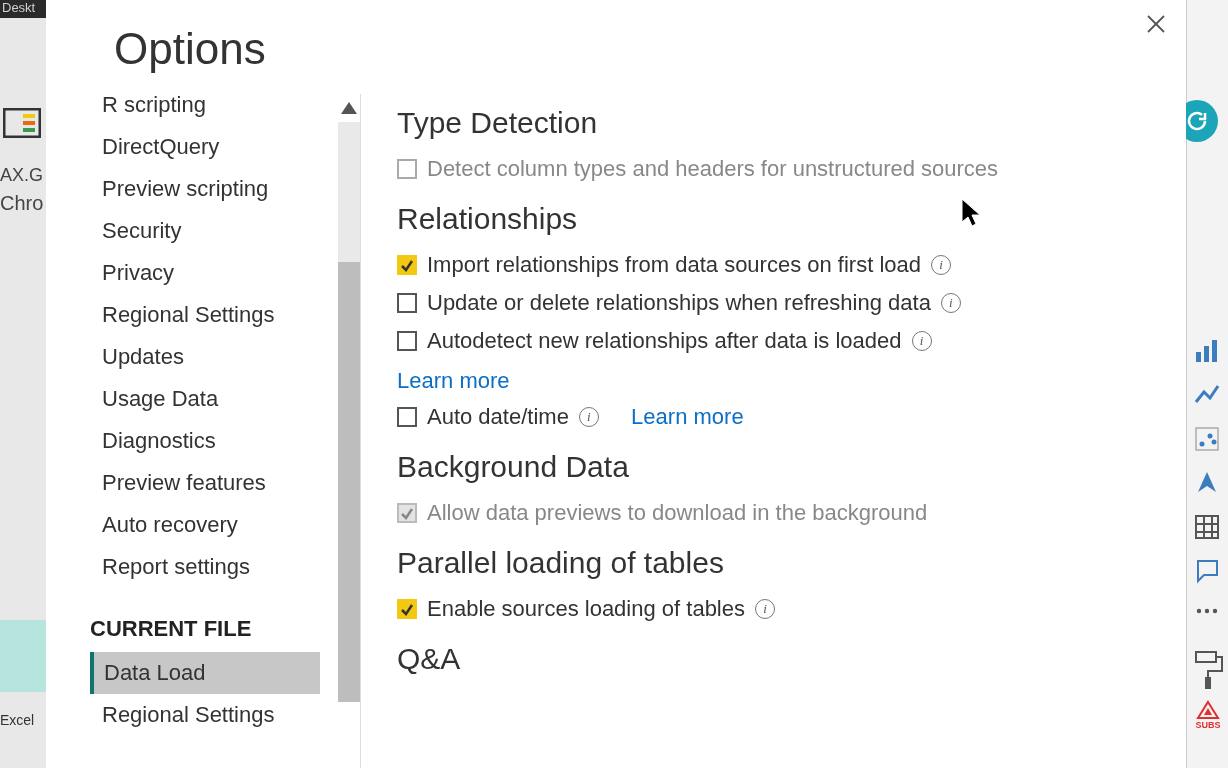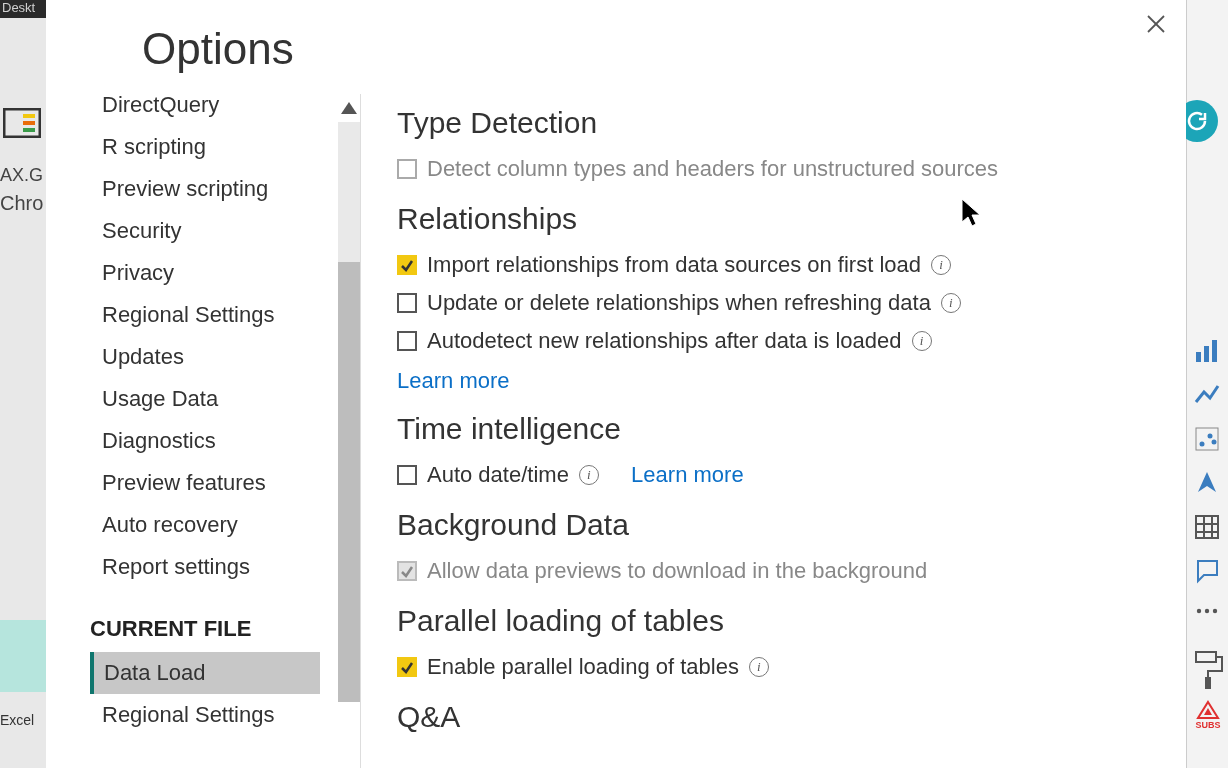--- a/index.html
+++ b/index.html
@@ -116,21 +116,20 @@
     width: 32px; height: 32px;
     cursor: pointer;
     color: #555;
     display:flex; align-items:center; justify-content:center;
   }
   .modal-title {
     font-size: 44px;
     font-weight: 300;
     color: #333;
     padding: 24px 0 10px 68px;
-    margin-left: 28px;
   }
   .modal-body {
     display: flex;
     flex: 1;
     overflow: hidden;
   }
   .sidebar-wrap {
     width: 314px;
     padding-left: 44px;
     position: relative;
@@ -353,22 +352,22 @@
     <svg width="22" height="22" viewBox="0 0 22 22" stroke="#555" stroke-width="1.8">
         <line x1="3" y1="3" x2="19" y2="19"></line>
         <line x1="19" y1="3" x2="3" y2="19"></line>
       </svg>
   </div>
   <h1 class="modal-title">Options</h1>
 
   <div class="modal-body">
     <div class="sidebar-wrap">
       <div class="sidebar">
+        <div class="sidebar-item">R scripting</div>
         <div class="sidebar-item">DirectQuery</div>
-        <div class="sidebar-item">R scripting</div>
         <div class="sidebar-item">Preview scripting</div>
         <div class="sidebar-item">Security</div>
         <div class="sidebar-item">Privacy</div>
         <div class="sidebar-item">Regional Settings</div>
         <div class="sidebar-item">Updates</div>
         <div class="sidebar-item">Usage Data</div>
         <div class="sidebar-item">Diagnostics</div>
         <div class="sidebar-item">Preview features</div>
         <div class="sidebar-item">Auto recovery</div>
         <div class="sidebar-item">Report settings</div>
@@ -416,21 +415,20 @@
       </div>
       <div class="option-row">
         <span class="checkbox"></span>
         <span>Autodetect new relationships after data is loaded</span>
         <span class="info-icon">i</span>
       </div>
       <div class="link-block">
         <span class="link">Learn more</span>
       </div>
 
-      <div class="section-title">Time intelligence</div>
       <div class="option-row">
         <span class="checkbox"></span>
         <span>Auto date/time</span>
         <span class="info-icon">i</span>
         &nbsp;&nbsp;
         <span class="link">Learn more</span>
       </div>
 
       <div class="section-title">Background Data</div>
       <div class="option-row disabled">
@@ -442,21 +440,21 @@
         <span>Allow data previews to download in the background</span>
       </div>
 
       <div class="section-title">Parallel loading of tables</div>
       <div class="option-row">
         <span class="checkbox checked">
             <svg width="14" height="14" viewBox="0 0 14 14">
               <polyline points="2,8 6,12 12,3" fill="none" stroke="#333" stroke-width="2.5"></polyline>
             </svg>
           </span>
-        <span>Enable parallel loading of tables</span>
+        <span>Enable sources loading of tables</span>
         <span class="info-icon">i</span>
       </div>
 
       <div class="section-title">Q&amp;A</div>
     </div>
   </div>
 </div>
 
 <div class="cursor">
   <svg width="22" height="30" viewBox="0 0 22 30">

